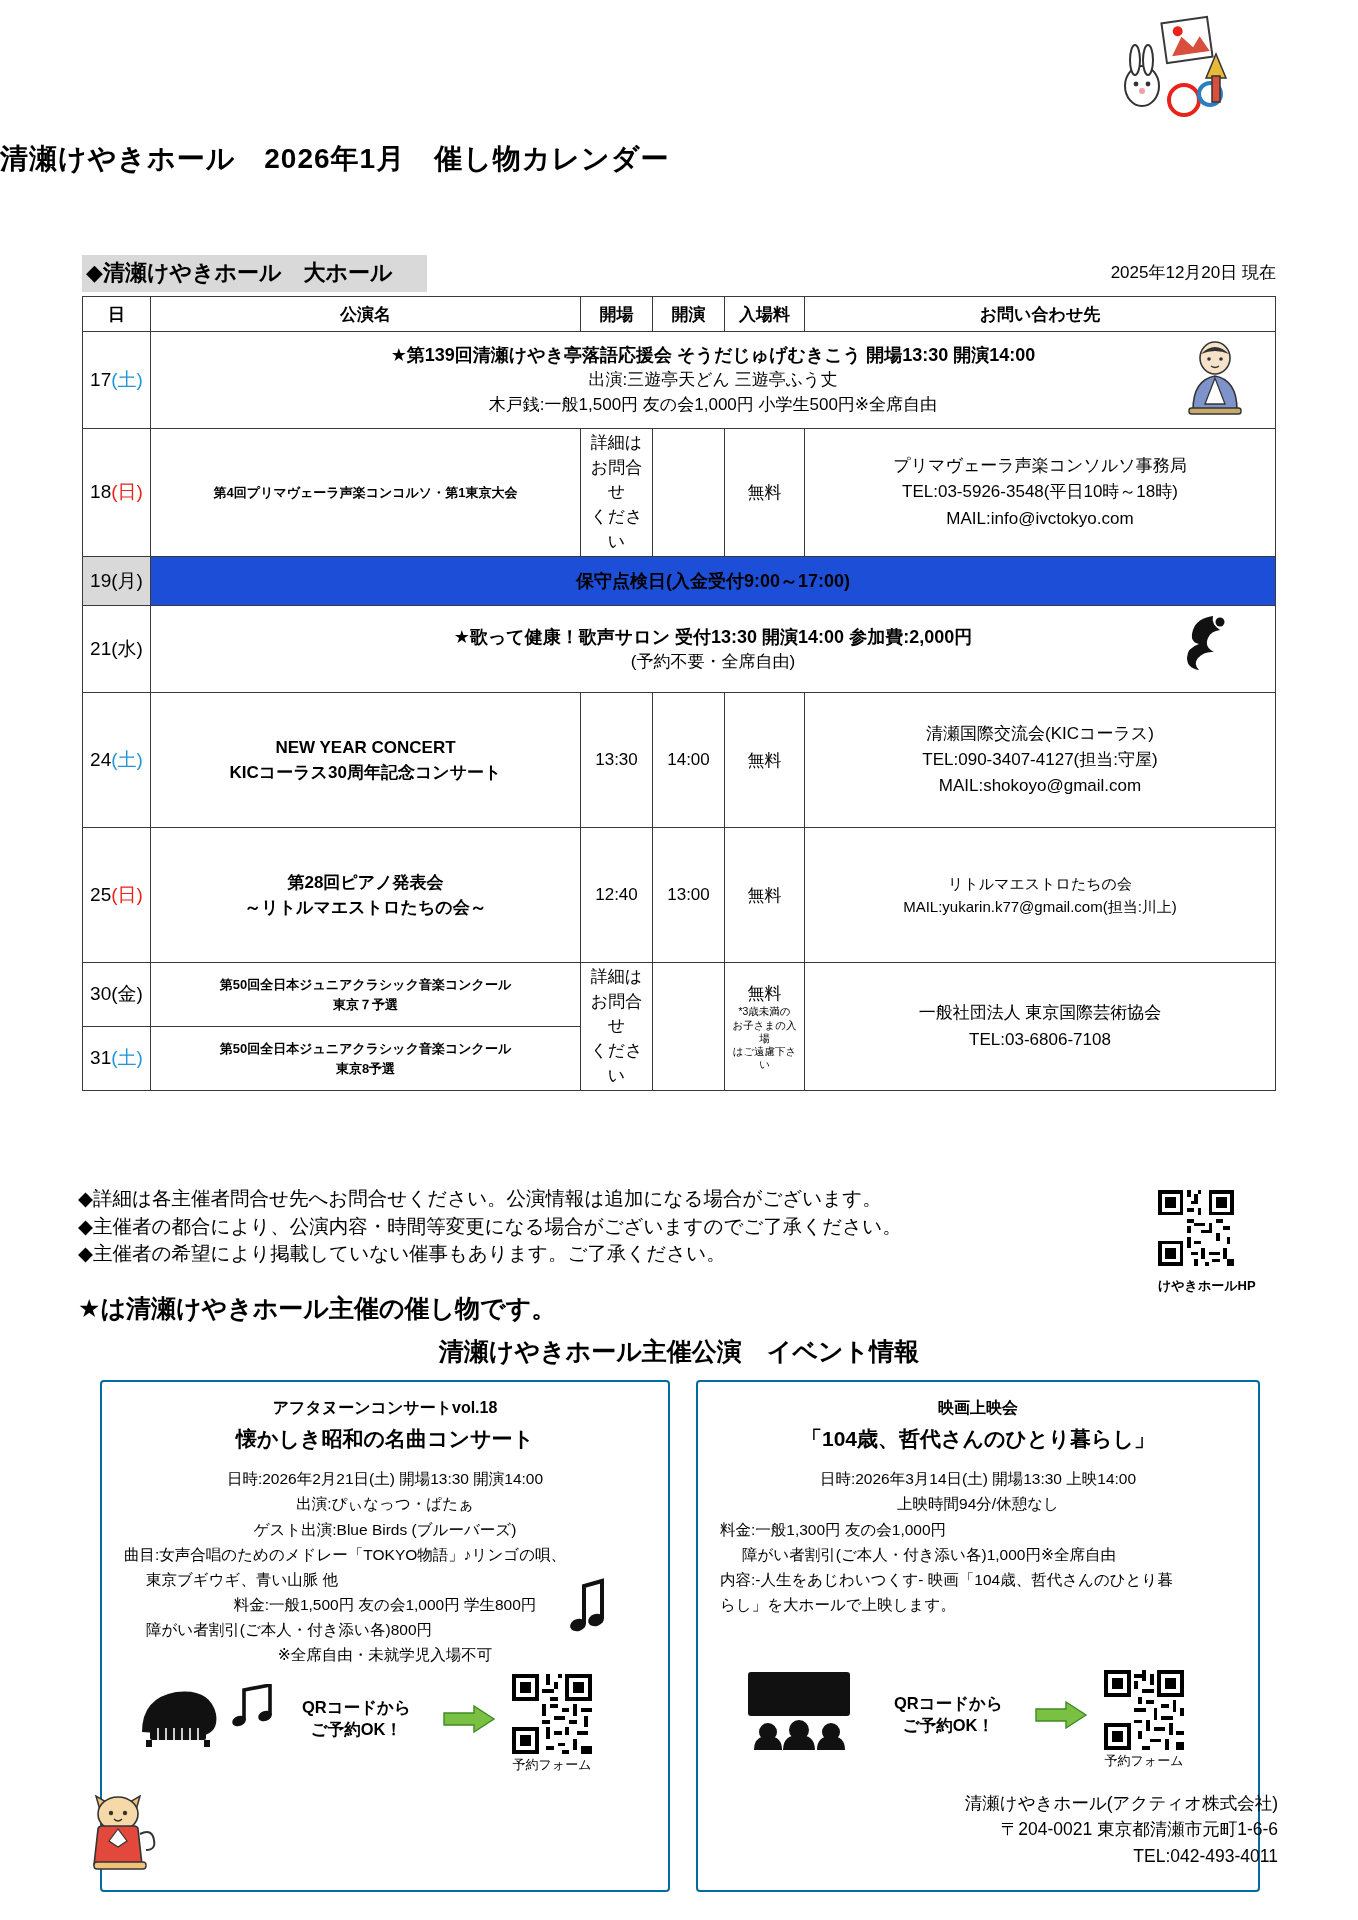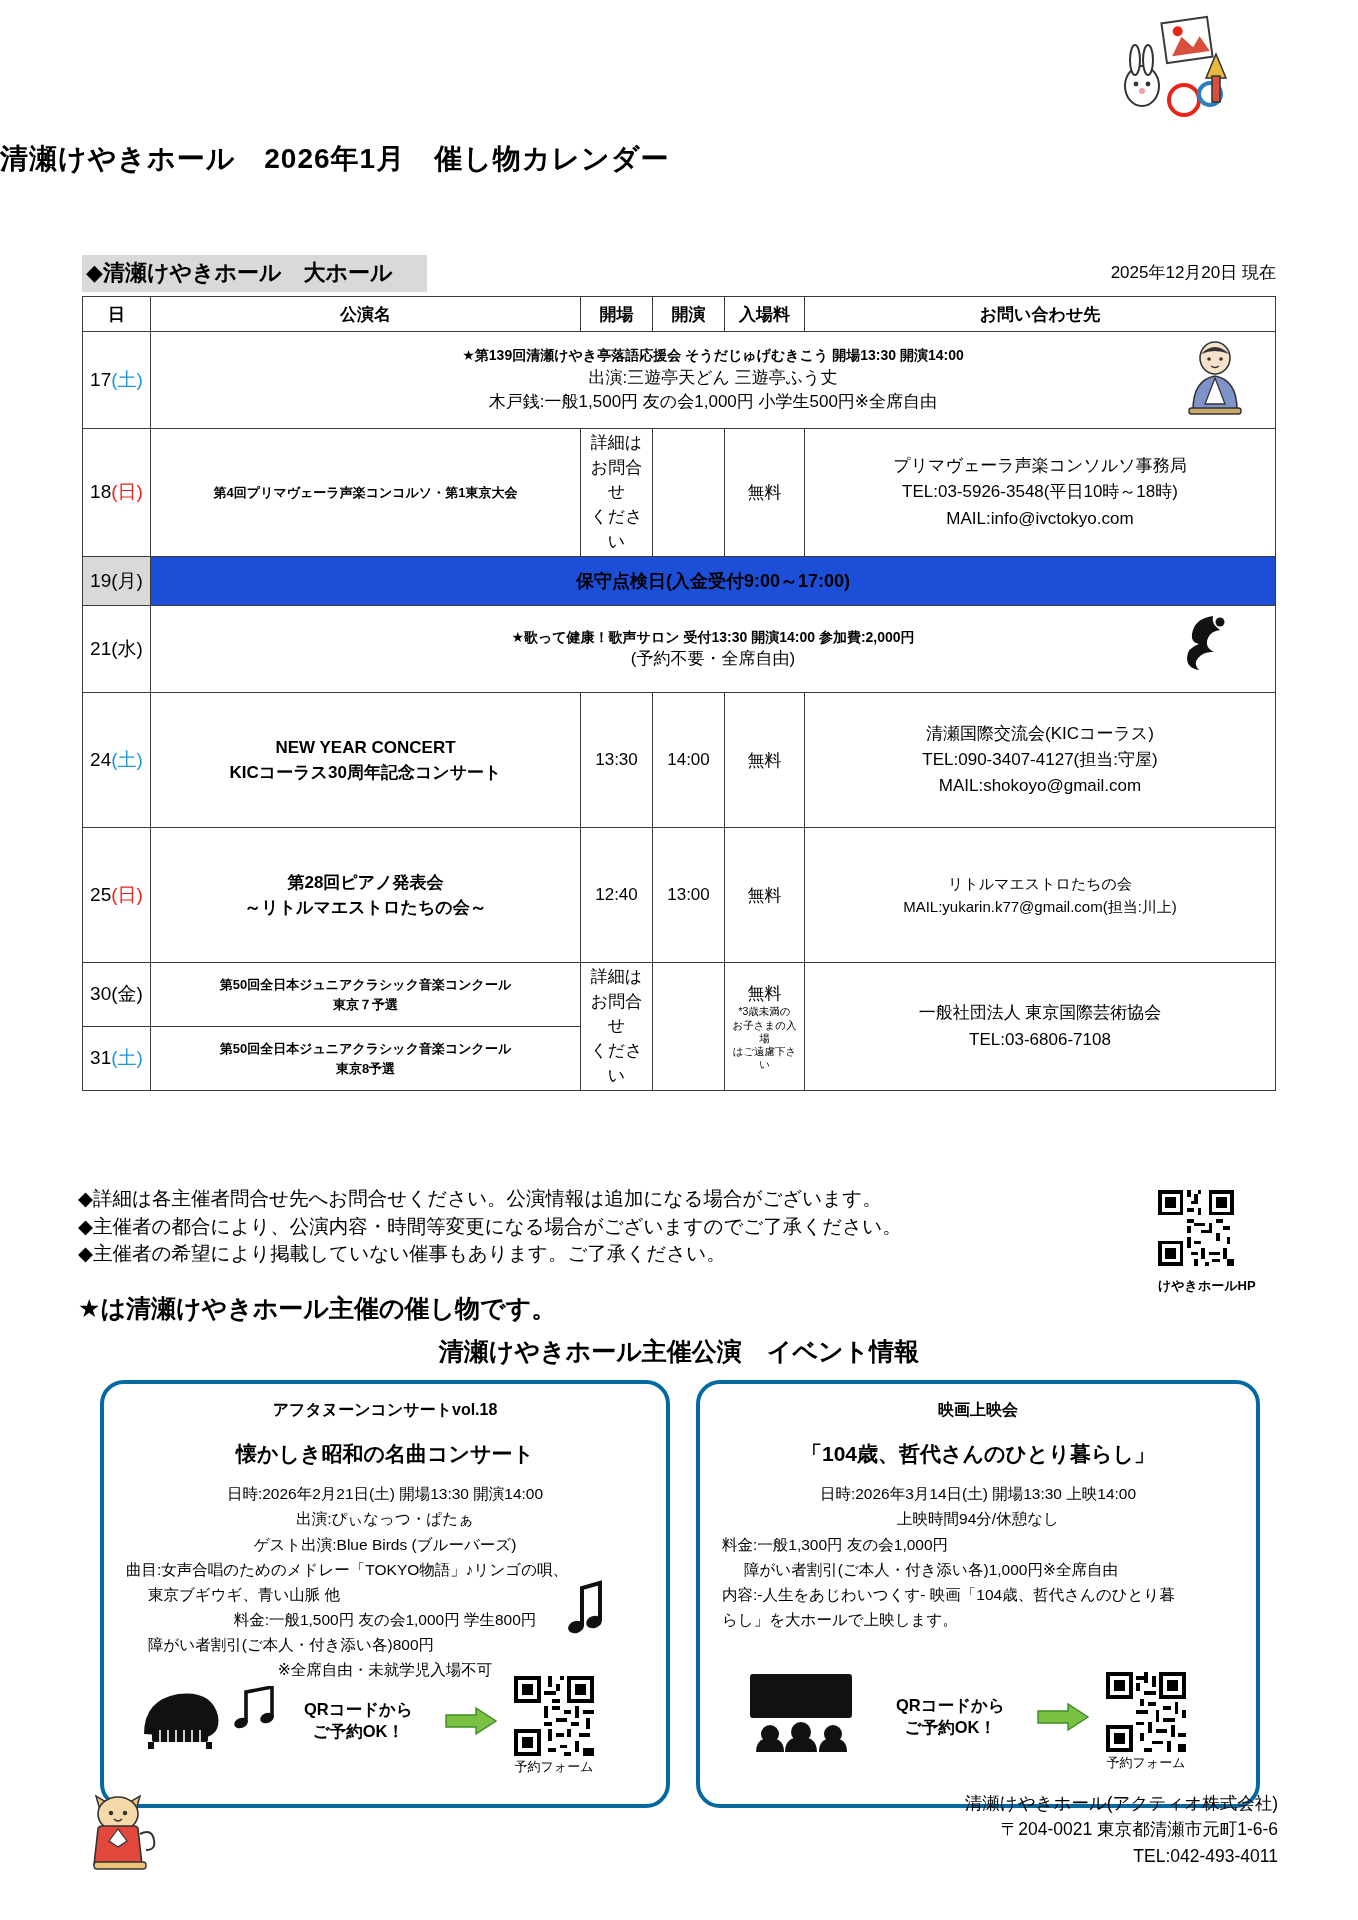--- a/index.html
+++ b/index.html
@@ -54,48 +54,48 @@
 
   .mid{text-align:center;font-size:17px;line-height:1.45;}
   .ttl-b{font-weight:bold;font-size:17px;text-align:center;line-height:1.5;}
   .ttl-sm{font-weight:bold;font-size:13px;text-align:center;line-height:1.55;}
   .contact{font-size:17px;text-align:center;line-height:1.55;}
   .contact-sm{font-size:15px;text-align:center;line-height:1.55;}
   .fee{font-size:17px;text-align:center;}
   .fee-note{font-size:10.5px;line-height:1.25;text-align:center;}
   .maint{background:#1d4ed8;text-align:center;font-weight:bold;font-size:18px;}
 
-  .wide-line1{font-size:14px;font-weight:bold;text-align:center;}
+  .wide-line1{font-size:18px;font-weight:bold;text-align:center;}
   .wide-sub{font-size:17px;font-weight:normal;}
 
   .row17 td.wide{height:88px;}
   .row-img{position:absolute;}
 
   
   .notes{position:absolute;left:78px;top:1185px;font-size:19.5px;line-height:1.42;}
   .star-note{position:absolute;left:78px;top:1292px;font-size:25px;font-weight:bold;}
 
   
   .qr-hp{position:absolute;left:1158px;top:1190px;text-align:center;}
   .qr-hp .lbl{font-size:13px;font-weight:bold;margin-top:11px;}
 
   
   .ev-heading{
     position:absolute;left:0;right:0;top:1335px;text-align:center;
     font-size:25px;font-weight:bold;
   }
   .ev-wrap{position:absolute;left:100px;top:1380px;width:1160px;height:400px;}
   .ev-box{
-    position:absolute;top:0;height:428px;border:4px solid #0369a1;border-radius:24px;
+    position:absolute;top:0;height:512px;border:2px solid #0369a1;border-radius:4px;
     box-sizing:border-box;
   }
   .ev-left{left:0;width:570px;}
   .ev-right{left:596px;width:564px;}
   .ev-sup{text-align:center;font-size:16px;font-weight:bold;margin-top:16px;}
-  .ev-ttl{text-align:center;font-size:21px;font-weight:bold;margin-top:19px;line-height:1.3;}
+  .ev-ttl{text-align:center;font-size:21px;font-weight:bold;margin-top:6px;line-height:1.3;}
   .ev-body{margin:14px 0 0 0;padding:0 22px;font-size:15.5px;line-height:1.62;}
   .ev-body .ctr{text-align:center;}
   .ev-body .ind{padding-left:22px;}
 
   .qr-blk{position:absolute;text-align:center;}
   .qr-blk .lbl{font-size:13px;margin-top:2px;}
   .qr-txt{position:absolute;font-size:16.5px;font-weight:bold;line-height:1.35;text-align:center;}
   .arrow{position:absolute;}
 
   

